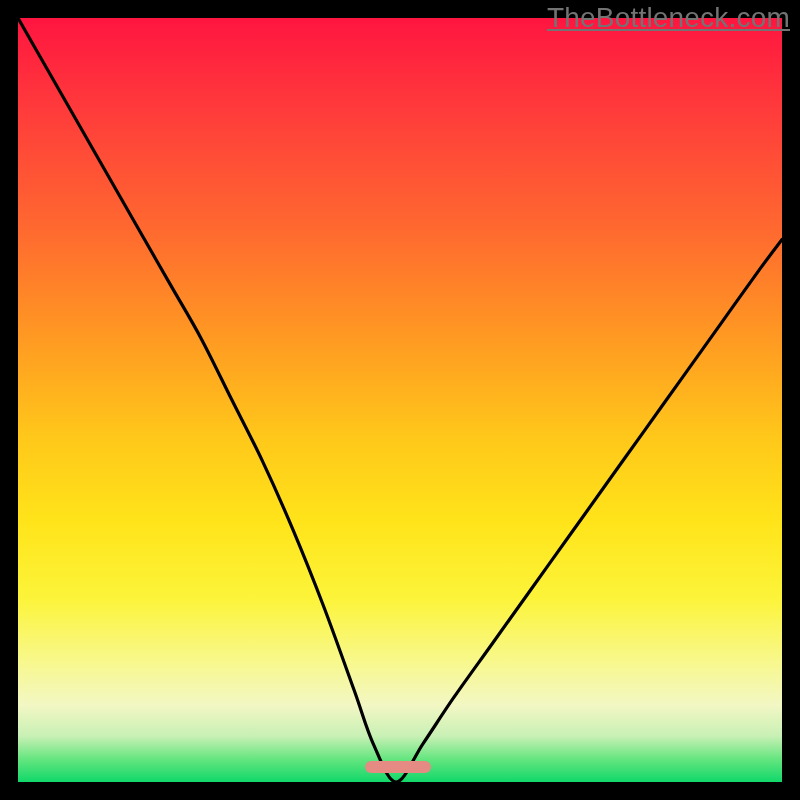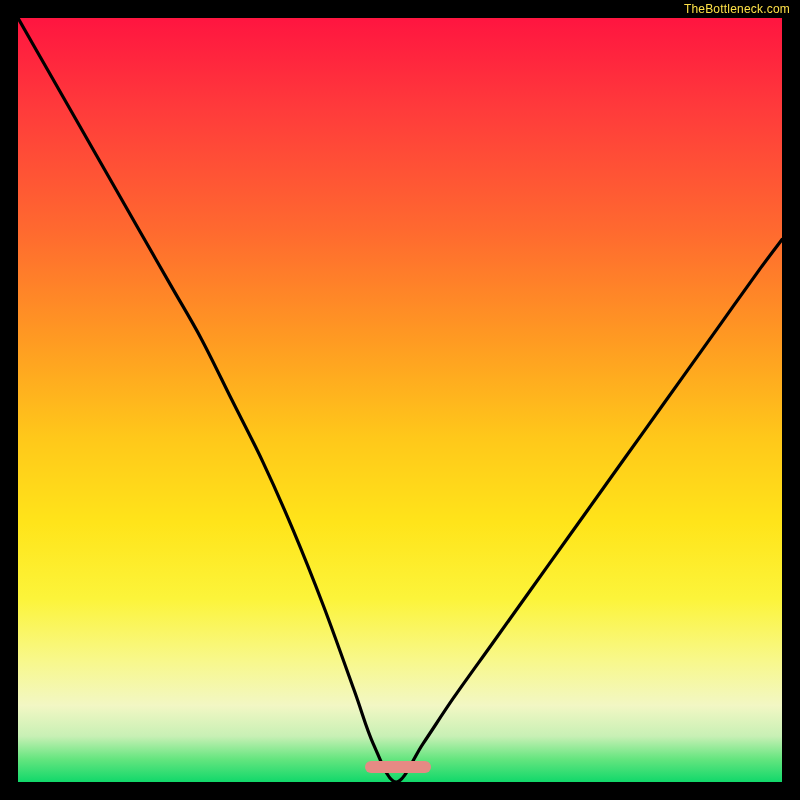--- a/index.html
+++ b/index.html
@@ -54,24 +54,25 @@
   .marker {
     position: absolute;
     background: #e68a84;
     border-radius: 8px;
     height: 12px;
   }
   .watermark {
     position: absolute;
     top: 2px;
     right: 10px;
-    color: #fde047;
-    font-size: 12px;
+    color: #737373;
+    font-size: 28px;
     letter-spacing: 0.2px;
     user-select: none;
+    text-decoration: underline;
   }
 </style>
 </head>
 <body>
 
 <div class="frame">
 
   <div class="plot">
     <div class="gradient"></div>
 

